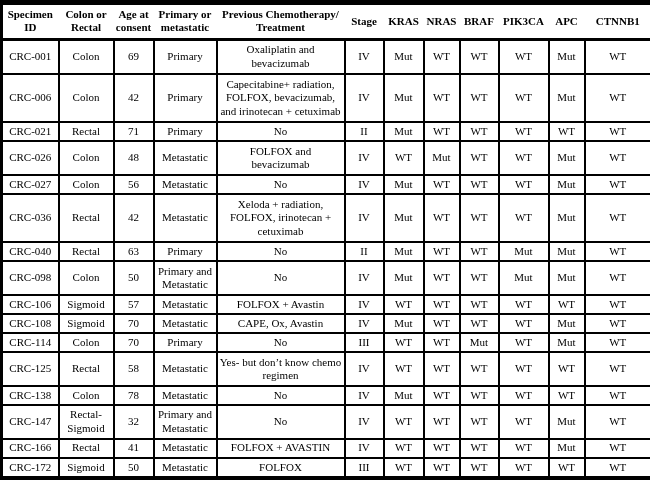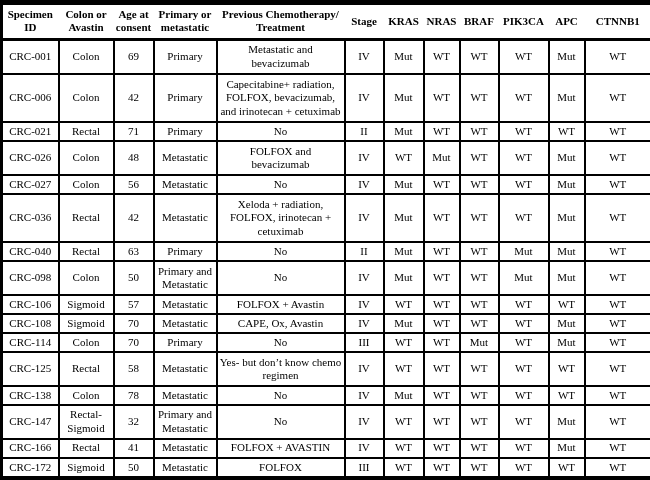--- a/index.html
+++ b/index.html
@@ -68,40 +68,40 @@
       <col style="width:40px">
         <col style="width:36px">
         <col style="width:39px">
       <col style="width:50px">
         <col style="width:36px">
         <col style="width:67px">
     </colgroup>
     <thead>
       <tr>
           <th>Specimen ID</th>
-          <th>Colon or Avastin</th>
+          <th>Colon or Rectal</th>
           <th>Age at consent</th>
           <th>Primary or metastatic</th>
           <th>Previous Chemotherapy/ Treatment</th>
           <th>Stage</th>
           <th>KRAS</th>
           <th>NRAS</th>
           <th>BRAF</th>
           <th>PIK3CA</th>
           <th>APC</th>
           <th>CTNNB1</th>
         </tr>
     </thead>
     <tbody>
         <tr>
           <td>CRC-001</td>
           <td>Colon</td>
           <td>69</td>
           <td>Primary</td>
-          <td>Metastatic and bevacizumab</td>
+          <td>Oxaliplatin and bevacizumab</td>
           <td>IV</td>
           <td>Mut</td>
           <td>WT</td>
           <td>WT</td>
           <td>WT</td>
           <td>Mut</td>
           <td>WT</td>
         </tr>
         <tr>
           <td>CRC-006</td>

